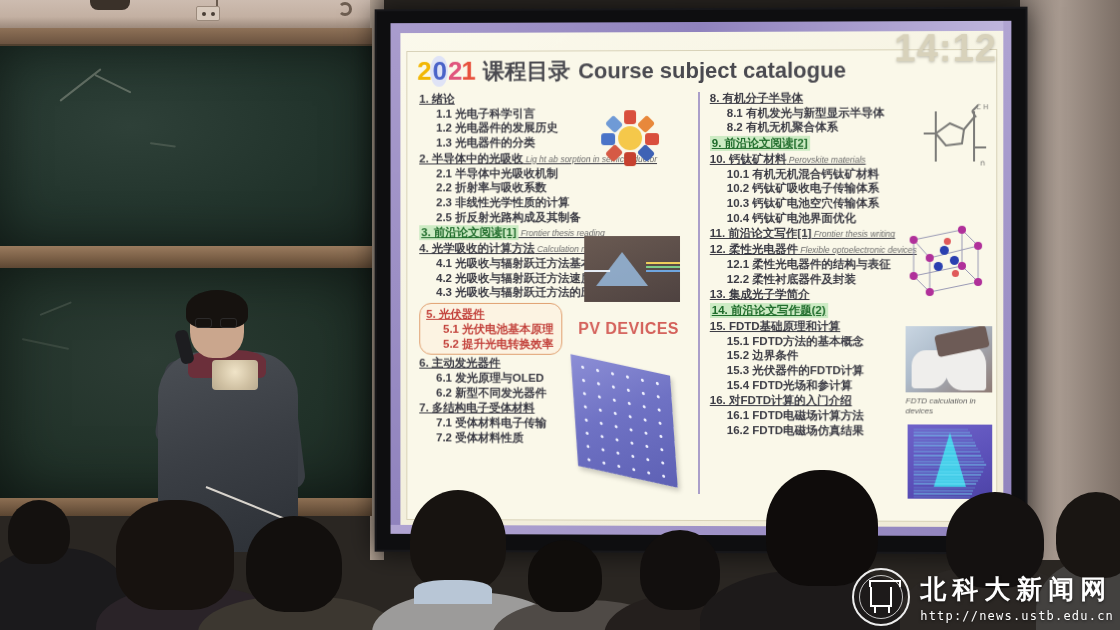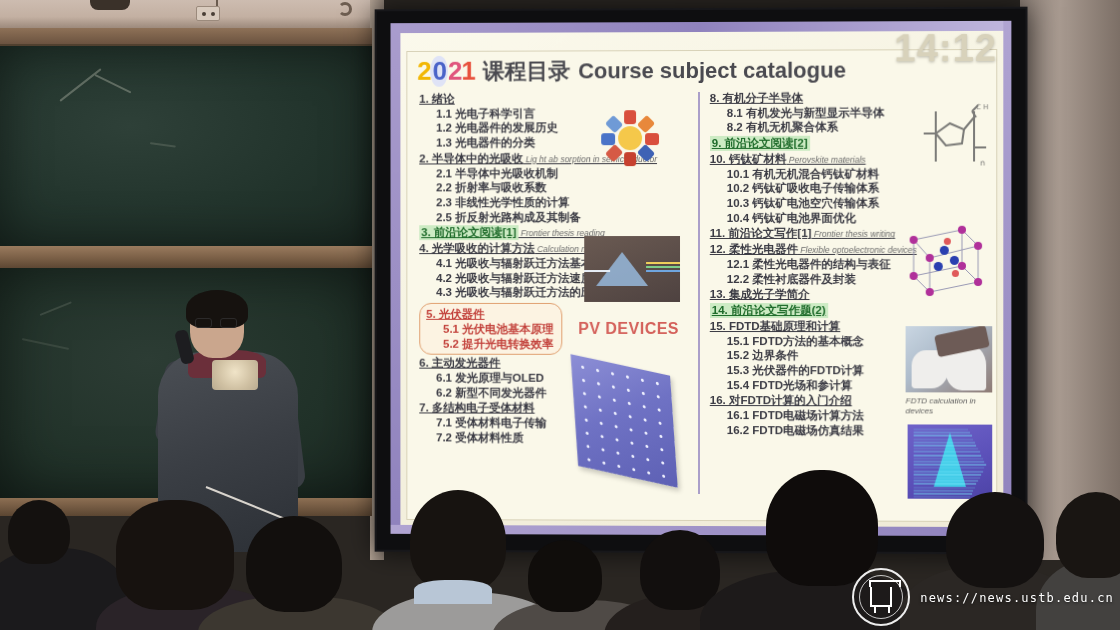--- a/index.html
+++ b/index.html
@@ -595,17 +595,18 @@
 
     <div class="shoulders" style="left:1036px;top:560px;width:120px;height:110px;background:#43413f;"></div>
     <div class="head" style="left:1056px;top:492px;width:80px;height:86px;background:#191512;"></div>
   </div>
 
   <div class="watermark">
     <div class="wm-seal">
       <div class="wm-ding"></div>
     </div>
     <div class="wm-text">
-      <div class="wm-url">news://news.ustb.edu.cn</div>
+      <div class="wm-cn">北科大新闻网</div>
+      <div class="wm-url">http://news.ustb.edu.cn</div>
     </div>
   </div>
 
 </div>
 
 </body></html>

